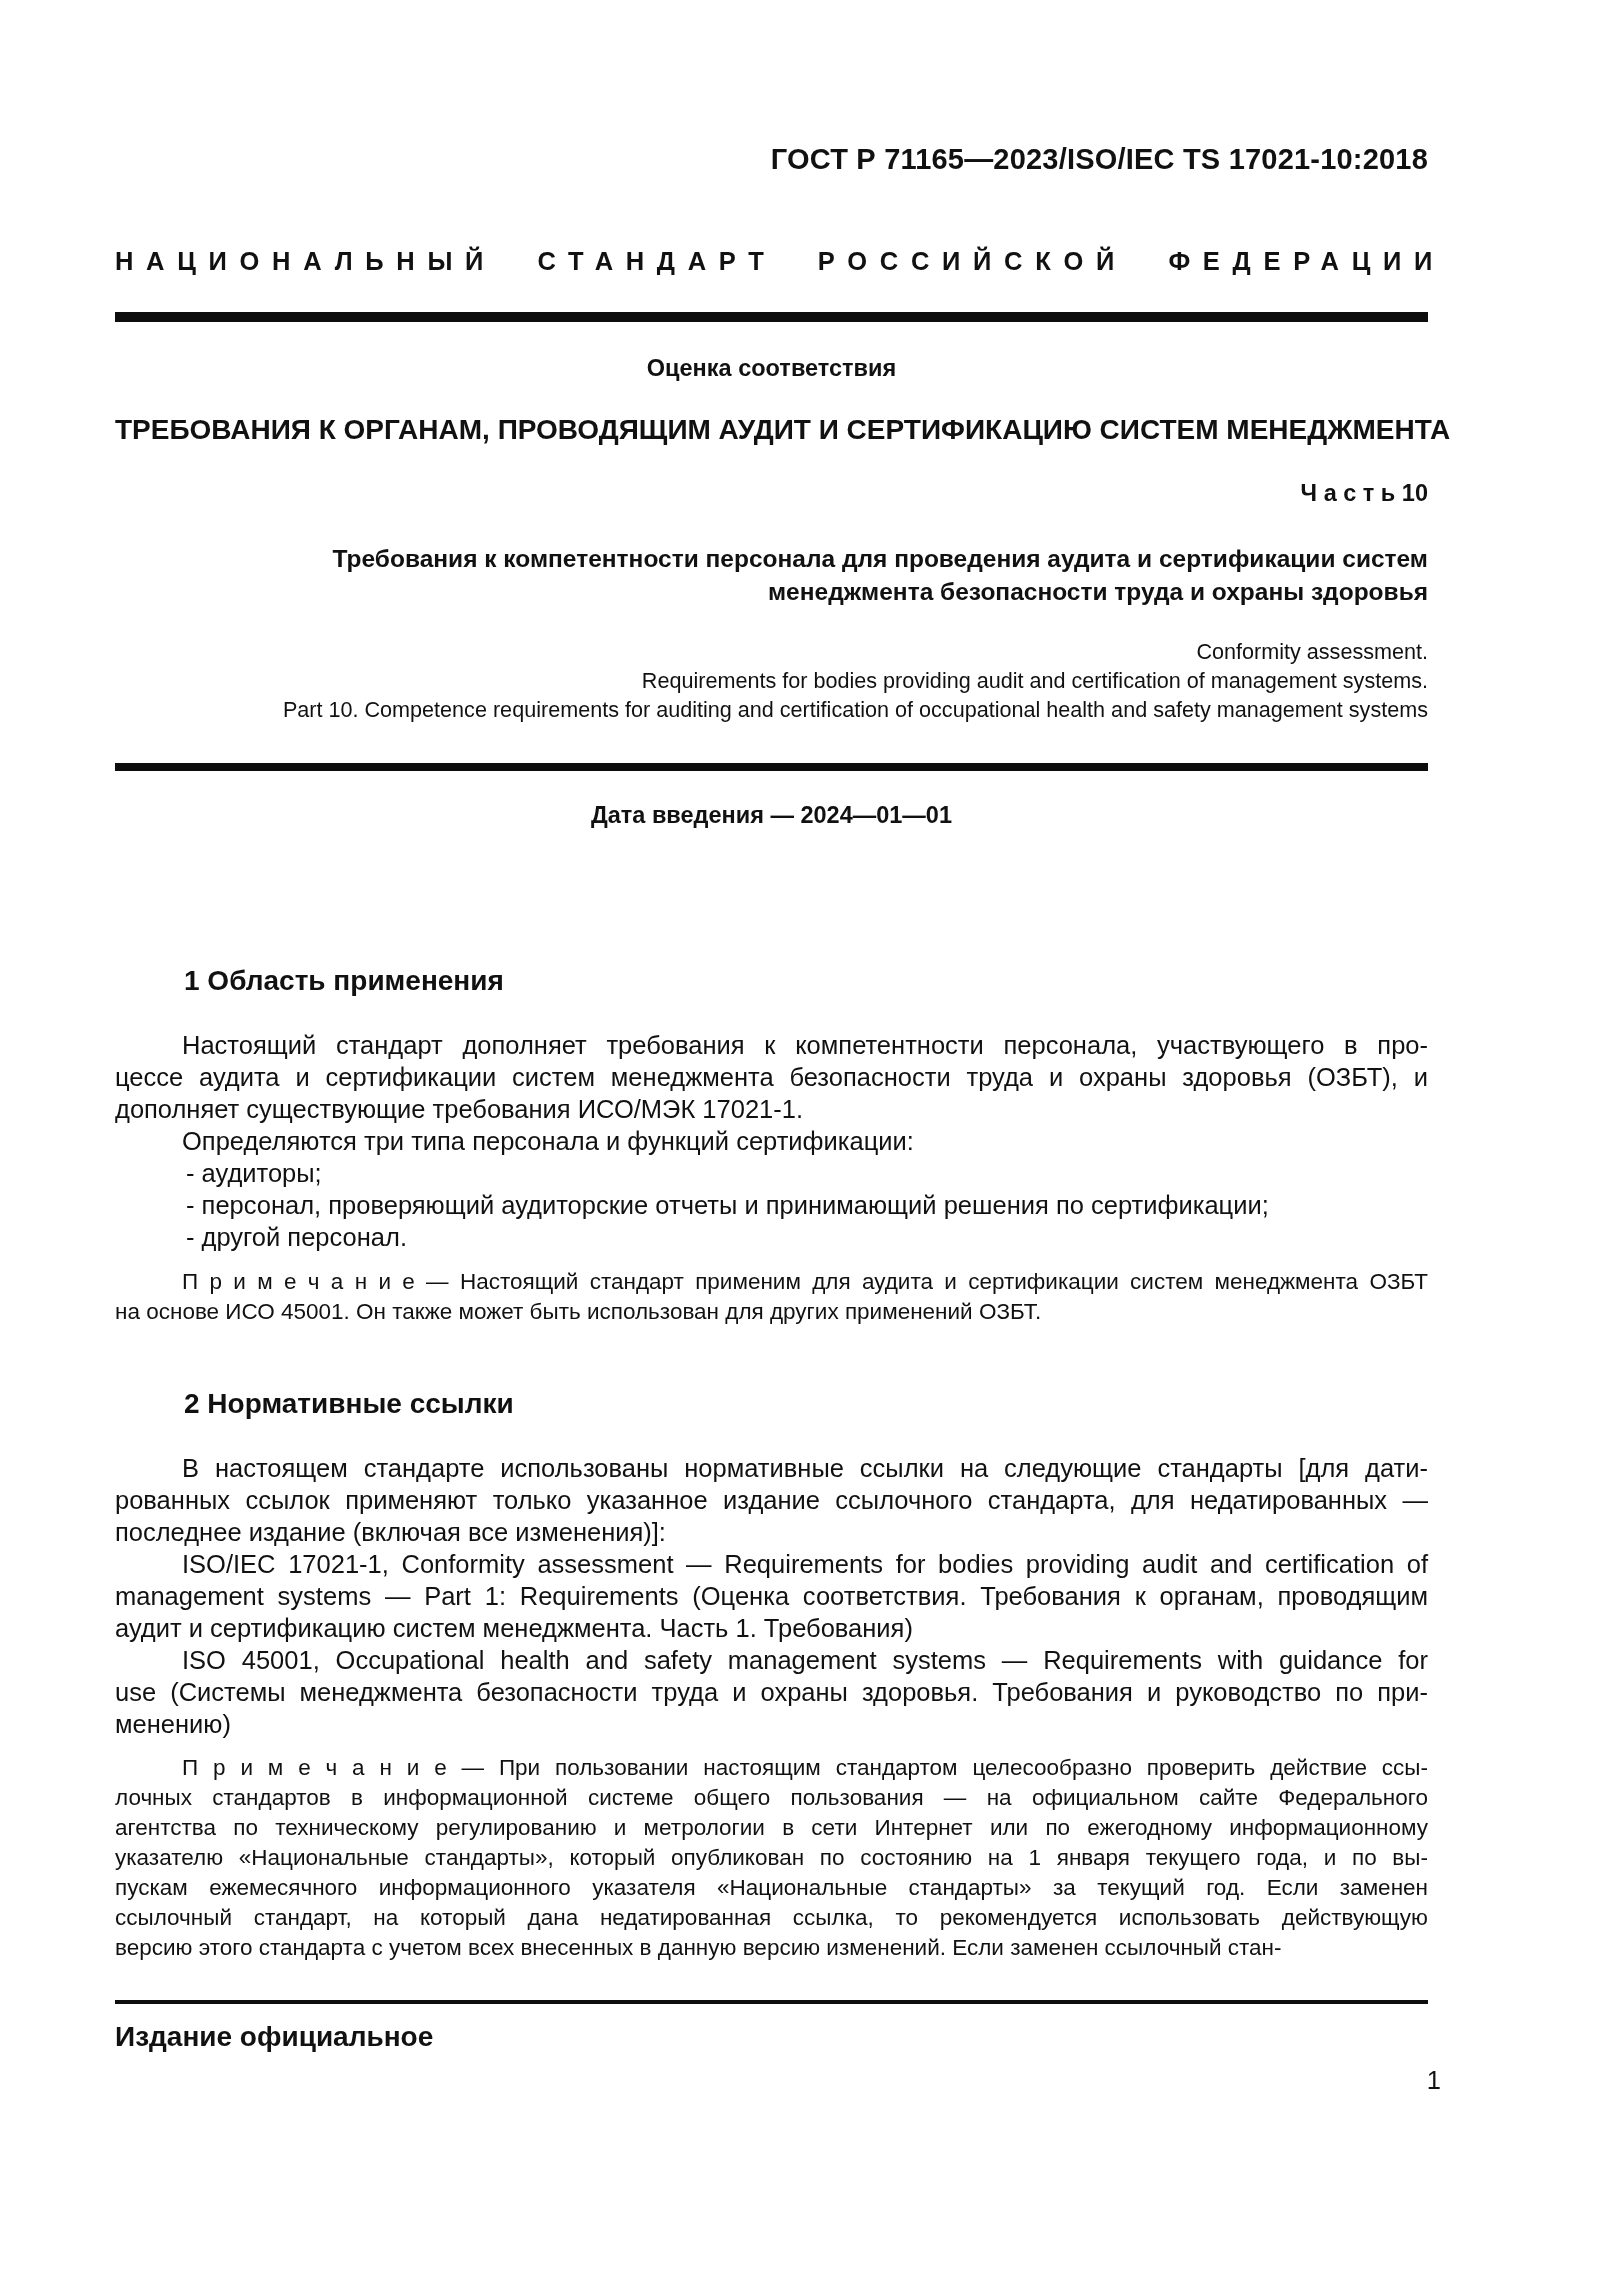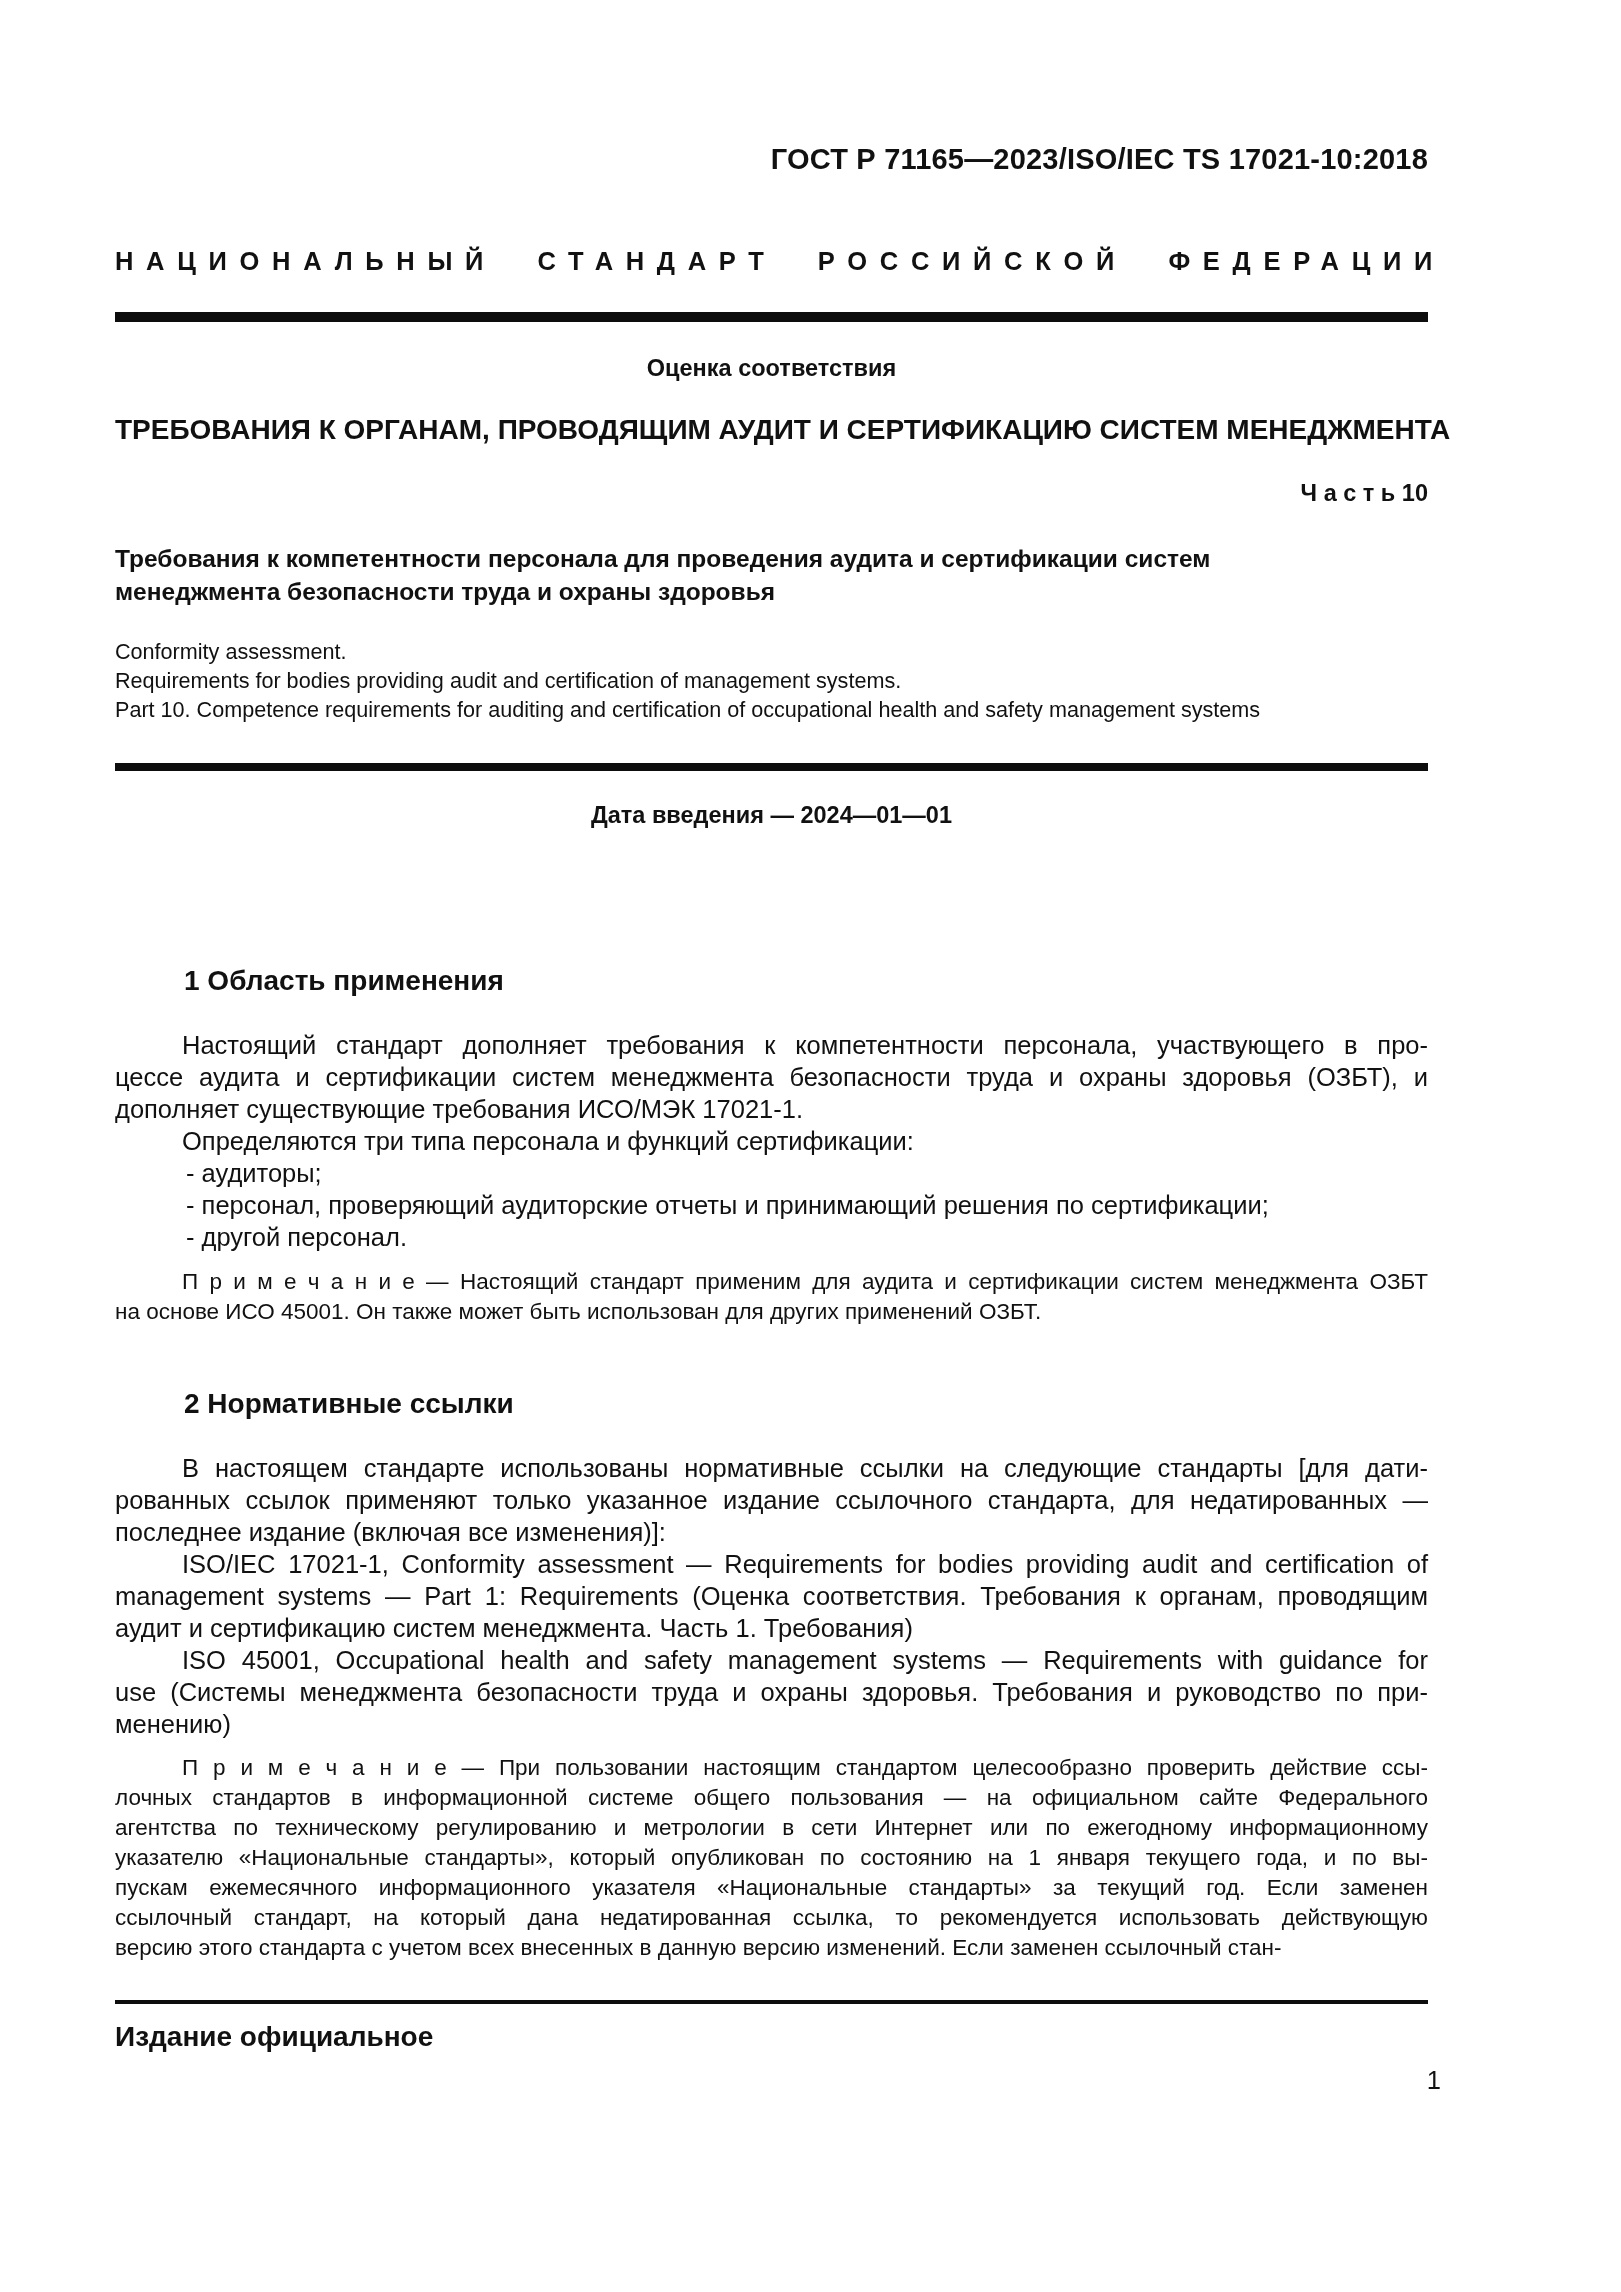--- a/index.html
+++ b/index.html
@@ -29,22 +29,22 @@
     white-space: nowrap;
   }
   .rule { background: #0d0d0d; }
   .rule-1 { top: 312px; height: 9.8px; }
   .rule-2 { top: 763px; height: 7.8px; }
   .rule-3 { top: 2000px; height: 3.9px; }
 
   .subject   { top: 355px; text-align: center; font-weight: bold; font-size: 23.5px; }
   .title-ru  { top: 414px; font-weight: bold; font-size: 28px; white-space: nowrap; }
   .part-label{ top: 480px; text-align: right; font-weight: bold; font-size: 23.5px; }
-  .subtitle-ru { top: 542px; text-align: left; font-weight: bold; font-size: 24.5px; line-height: 33px; }
-  .title-en  { top: 637px; text-align: left; font-size: 21.6px; line-height: 29px; }
+  .subtitle-ru { top: 542px; text-align: right; font-weight: bold; font-size: 24.5px; line-height: 33px; }
+  .title-en  { top: 637px; text-align: right; font-size: 21.6px; line-height: 29px; }
   .date-intro{ top: 802px; text-align: center; font-weight: bold; font-size: 23.5px; }
 
   .sections { top: 963px; }
   .sec-heading {
     font-weight: bold;
     font-size: 28px;
     line-height: 35px;
     padding-left: 69px;
     margin-bottom: 31px;
   }

